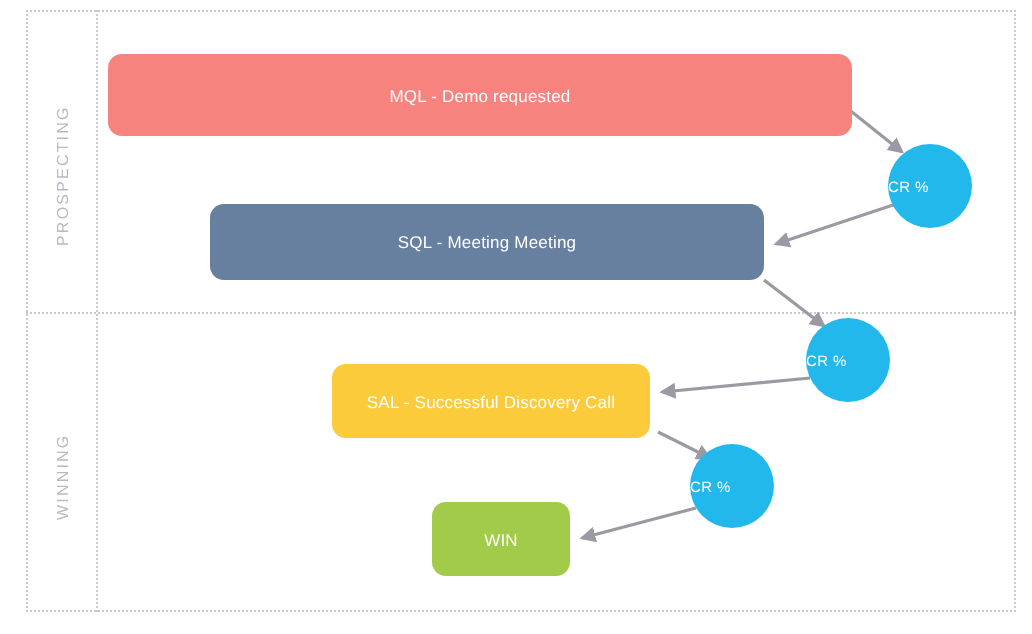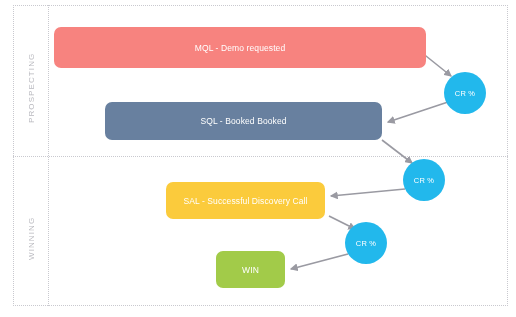--- a/index.html
+++ b/index.html
@@ -109,21 +109,20 @@
     background: #a2cb49;
   }
   
   .cr-circle {
     position: absolute;
     border-radius: 50%;
     background: #22b8ec;
     color: #ffffff;
     display: flex;
     align-items: center;
-    justify-content: center;
     font-size: 7.5px;
     letter-spacing: 0.2px;
     box-sizing: border-box;
   }
   #cr-circle-1 {
     left: 444px;
     top: 72px;
     width: 42px;
     height: 42px;
   }
@@ -178,21 +177,21 @@
 
     <line x1="329" y1="216" x2="355" y2="229" stroke="#9a9aa2" stroke-width="1.6" marker-end="url(#arrowhead)"></line>
 
     <line x1="348" y1="254" x2="291" y2="269" stroke="#9a9aa2" stroke-width="1.6" marker-end="url(#arrowhead)"></line>
   </svg>
 
   <div class="bar" id="bar-mql">
     <span>MQL - Demo requested</span>
   </div>
   <div class="bar" id="bar-sql">
-    <span>SQL - Booked Booked</span>
+    <span>SQL - Meeting Meeting</span>
   </div>
   <div class="bar" id="bar-sal">
     <span>SAL - Successful Discovery Call</span>
   </div>
   <div class="bar" id="bar-win">
     <span>WIN</span>
   </div>
 
   <div class="cr-circle" id="cr-circle-1">
     <span>CR %</span>

